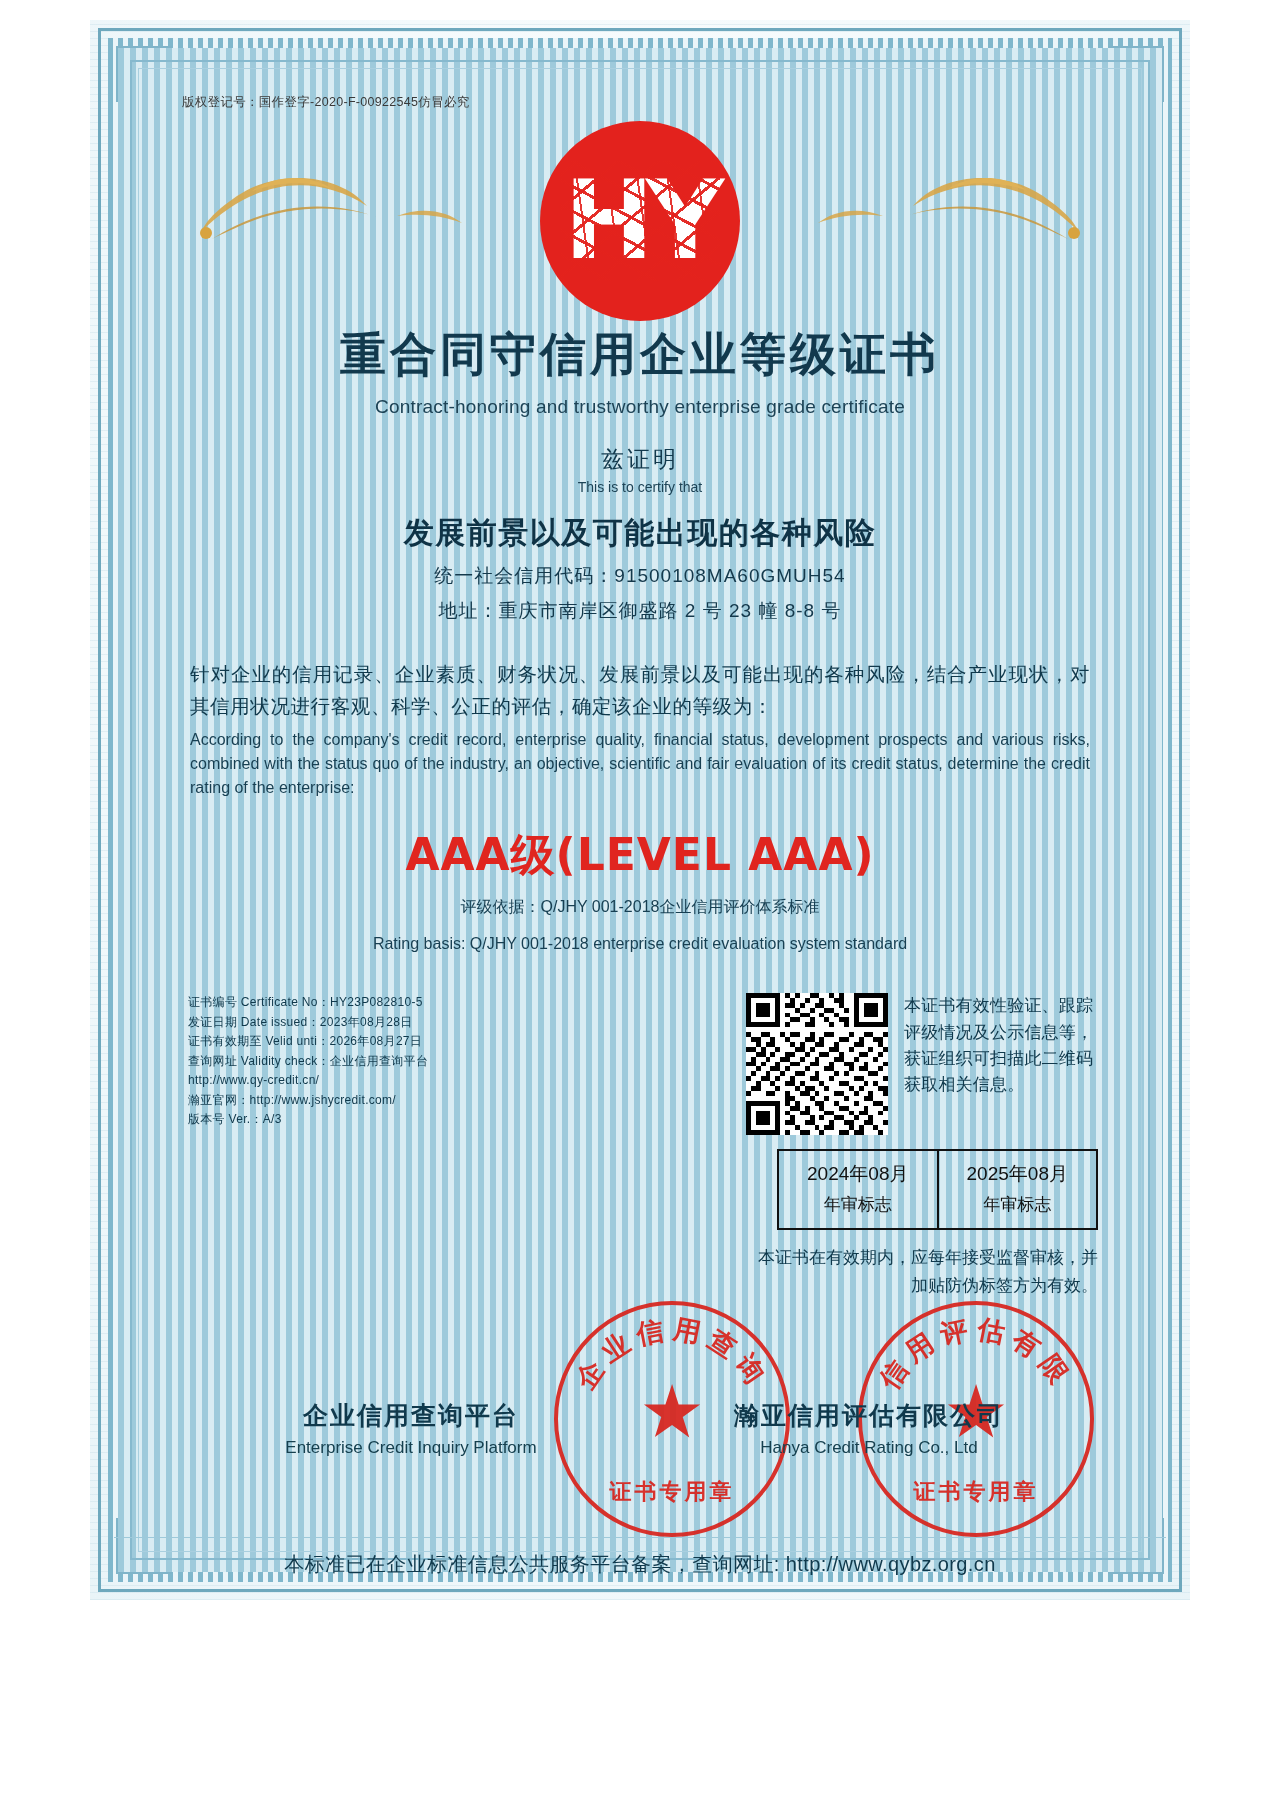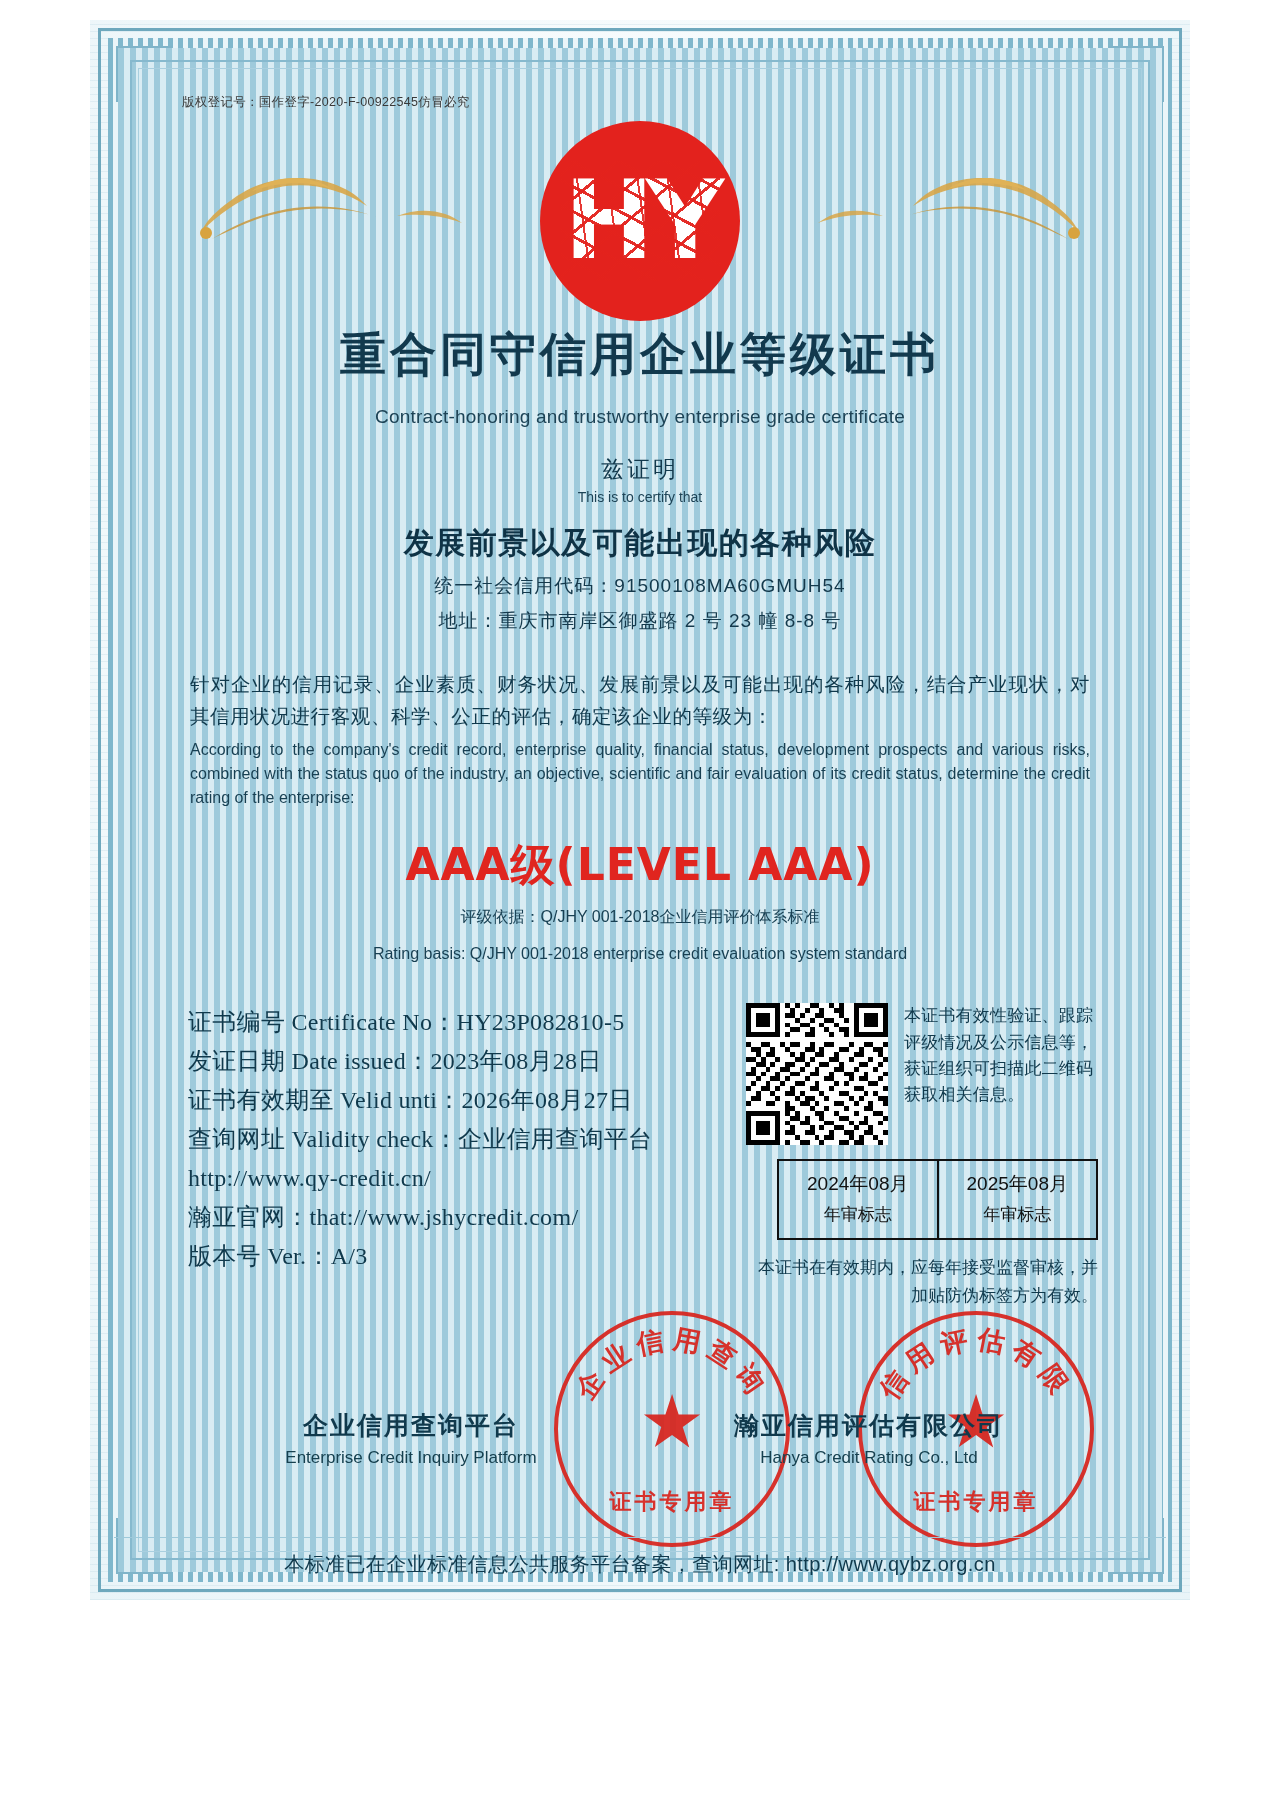--- a/index.html
+++ b/index.html
@@ -140,21 +140,21 @@
     font-weight: bold;
     color: #12394d;
     letter-spacing: 4px;
     margin-top: 6px;
     font-family: "DejaVu Sans", sans-serif;
   }
   .title-en {
     text-align: center;
     font-size: 19px;
     color: #1d4356;
-    margin-top: 20px;
+    margin-top: 10px;
     letter-spacing: 0.2px;
   }
 
   .certify-cn {
     text-align: center;
     font-size: 23px;
     color: #12394d;
     margin-top: 26px;
     letter-spacing: 3px;
   }
@@ -226,25 +226,24 @@
   .details {
     display: flex;
     margin-top: 40px;
     gap: 18px;
   }
   .details-left {
     width: 540px;
     padding-left: 6px;
   }
   .detail-line {
-    font-size: 24px;
+    font-size: 12px;
     color: #10394c;
     line-height: 1.62;
     letter-spacing: 0.3px;
-    font-family: Liberation Serif, serif;
   }
 
   .details-right {
     flex: 1;
     display: flex;
     flex-direction: column;
   }
   .qr-row {
     display: flex;
     gap: 16px;
@@ -426,21 +425,21 @@
     <div class="basis-cn">评级依据：Q/JHY 001-2018企业信用评价体系标准</div>
     <div class="basis-en">Rating basis: Q/JHY 001-2018 enterprise credit evaluation system standard</div>
 
     <div class="details">
       <div class="details-left">
         <div class="detail-line">证书编号 Certificate No：HY23P082810-5</div>
         <div class="detail-line">发证日期 Date issued：2023年08月28日</div>
         <div class="detail-line">证书有效期至 Velid unti：2026年08月27日</div>
         <div class="detail-line">查询网址 Validity check：企业信用查询平台</div>
         <div class="detail-line">http://www.qy-credit.cn/</div>
-        <div class="detail-line">瀚亚官网：that://www.jshycredit.com/</div>
+        <div class="detail-line">瀚亚官网：http://www.jshycredit.com/</div>
         <div class="detail-line">版本号 Ver.：A/3</div>
       </div>
 
       <div class="details-right">
         <div class="qr-row">
           <div class="qr">
             <svg width="142" height="142" viewBox="0 0 29 29" shape-rendering="crispEdges">
               <rect width="29" height="29" fill="#ffffff"></rect>
               <g fill="#000000">
                 <rect x="0" y="0" width="7" height="1"></rect>

